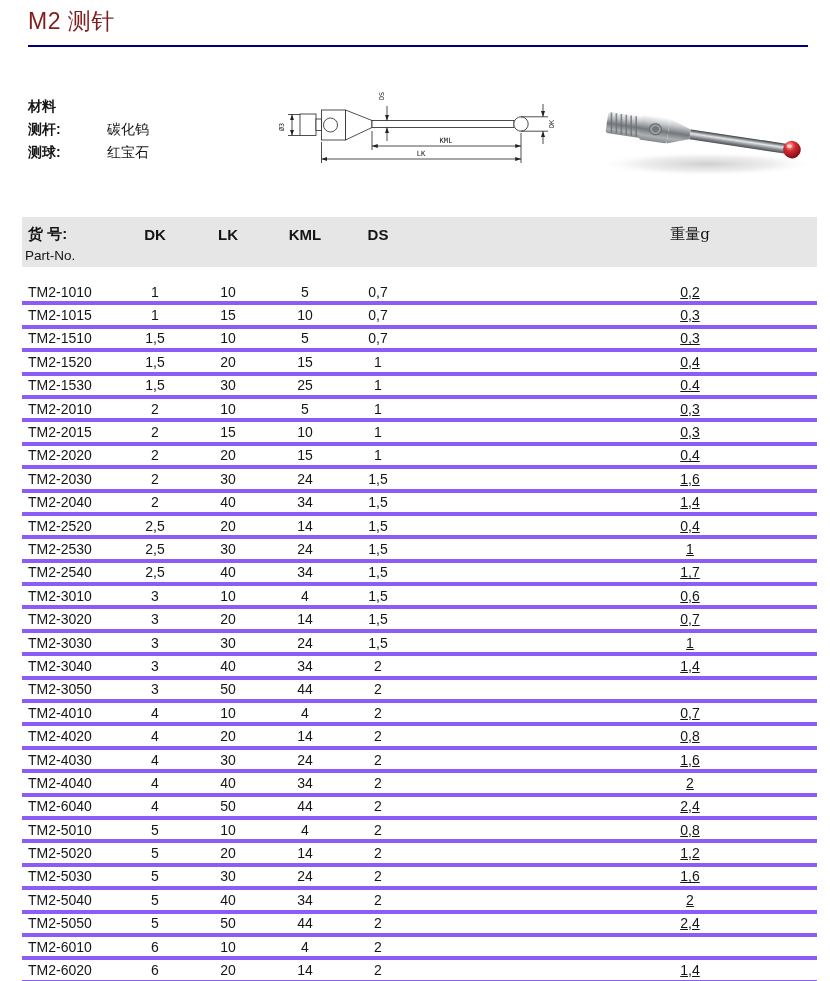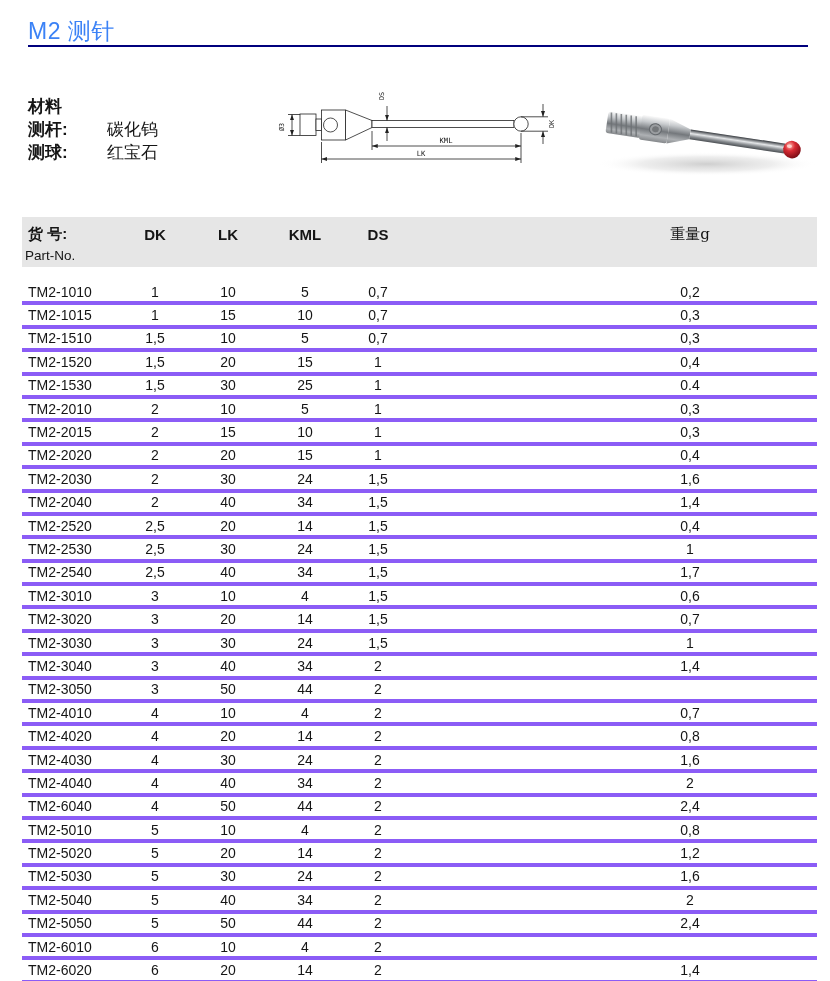--- a/index.html
+++ b/index.html
@@ -2,28 +2,28 @@
 <html><head>
 <meta charset="utf-8">
 <style>
   * { box-sizing: border-box; margin: 0; padding: 0; }
   html,body { background:#fff; }
   .page {
     position: relative; width: 830px; height: 981px; background: #ffffff;
     font-family: "Liberation Sans", sans-serif; color: #151515; overflow: hidden;
   }
   .page-title {
-    position: absolute; left: 28px; top: 16px;
-    font-size: 23px; font-weight: 500; color: #3b82f6; letter-spacing: .5px;
+    position: absolute; left: 28px; top: 6px;
+    font-size: 23px; font-weight: 500; color: #7f1d1d; letter-spacing: .5px;
   }
   .title-rule {
     position: absolute; left: 28px; top: 45px; width: 780px; height: 2px;
     background: #00007d;
   }
-  .materials { position: absolute; left: 28px; top: 95px; font-size: 17px; }
+  .materials { position: absolute; left: 28px; top: 95px; font-size: 14px; }
   .materials .mhead { font-weight: bold; height: 23px; line-height: 23px; }
   .materials .mrow { display: flex; height: 23px; line-height: 23px; }
   .materials .mlabel { font-weight: bold; width: 79px; }
   .diagram { position: absolute; left: 276px; top: 86px; }
   .photo   { position: absolute; left: 585px; top: 80px; }
 
   .tableblock { position: absolute; left: 22px; top: 193px; width: 795px; }
   .grid-cols {
     display: grid;
     grid-template-columns: 95px 76px 70px 84px 62px 166px 230px 1fr;
@@ -37,21 +37,21 @@
   }
   .hrow2 { font-size: 13.5px; padding-left: 3px; height: 19px; line-height: 19px; }
   .tbody { margin-top: 15px; }
   .trow {
     height: 23.4px; align-items: center;
     border-bottom: 4px solid #8b5cf6; font-size: 14px;
   }
   .cell { white-space: nowrap; }
   .col-part { padding-left: 6px; }
   .col-dk, .col-lk, .col-kml, .col-ds, .col-weight { text-align: center; }
-  .col-weight { grid-column: 7; }
+  .col-weight { grid-column: 7; text-decoration: underline; }
 
   .dimtext { font-family: "DejaVu Sans Mono", monospace; font-size: 6.8px; fill: #222; }
   .dimtext-h { font-family: "DejaVu Sans Mono", monospace; font-size: 7.2px; fill: #222; }
 </style>
 </head>
 <body>
 
 <div class="page">
 
   <div class="page-title">M2 测针</div>

